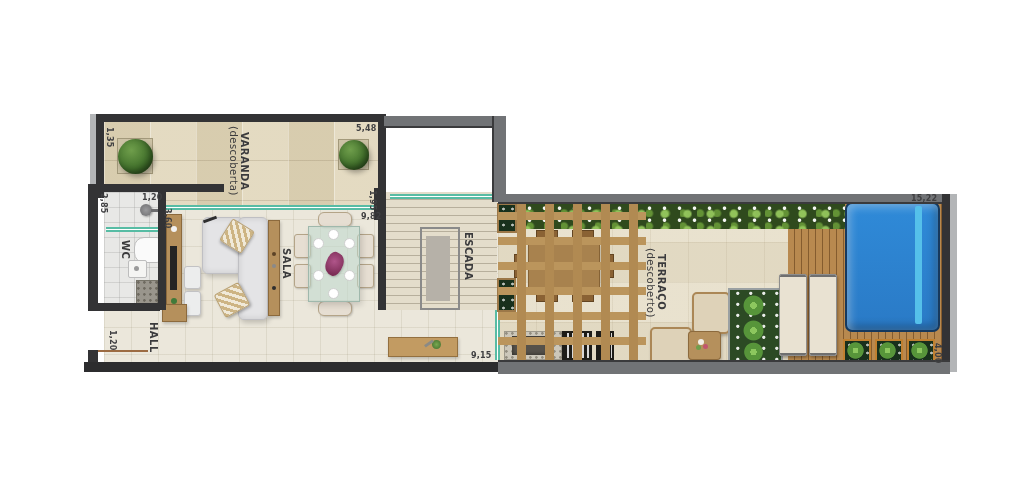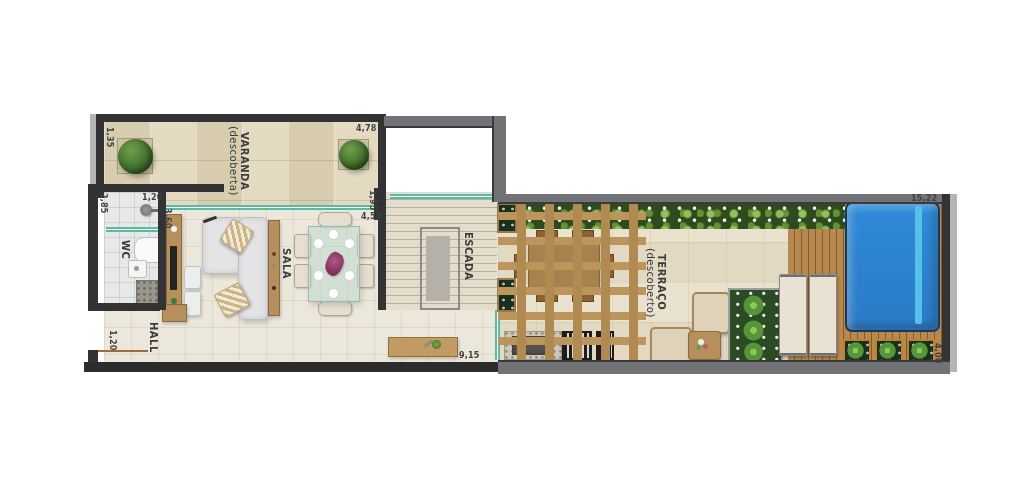--- a/index.html
+++ b/index.html
@@ -248,24 +248,24 @@
   </div>
   <div class="abs lbl vert" style="left:463px;top:232px;">
     <span>ESCADA</span>
   </div>
   <div class="abs lbl vert" style="left:645px;top:248px;height:68px;text-align:center;">
     <span>TERRAÇO</span><br>
     <span class="sub">(descoberto)</span>
   </div>
 
   <div class="abs dim vert" style="left:105px;top:127px;"><span>1,35</span></div>
-  <div class="abs dim" style="left:356px;top:124px;"><span>4,78</span></div>
+  <div class="abs dim" style="left:356px;top:124px;"><span>5,48</span></div>
   <div class="abs dim" style="left:142px;top:193px;"><span>1,20</span></div>
   <div class="abs dim vert" style="left:99px;top:193px;"><span>2,85</span></div>
   <div class="abs dim vert" style="left:163px;top:208px;"><span>3,60</span></div>
   <div class="abs dim vert" style="left:368px;top:190px;"><span>1,95</span></div>
-  <div class="abs dim" style="left:361px;top:212px;"><span>4,58</span></div>
+  <div class="abs dim" style="left:361px;top:212px;"><span>9,82</span></div>
   <div class="abs dim vert" style="left:108px;top:330px;"><span>1,20</span></div>
-  <div class="abs dim" style="left:459px;top:351px;"><span>9,15</span></div>
+  <div class="abs dim" style="left:471px;top:351px;"><span>9,15</span></div>
   <div class="abs dim" style="left:911px;top:194px;"><span>15,22</span></div>
   <div class="abs dim vert" style="left:933px;top:343px;"><span>4,00</span></div>
 
 </div>
 
 </body></html>

